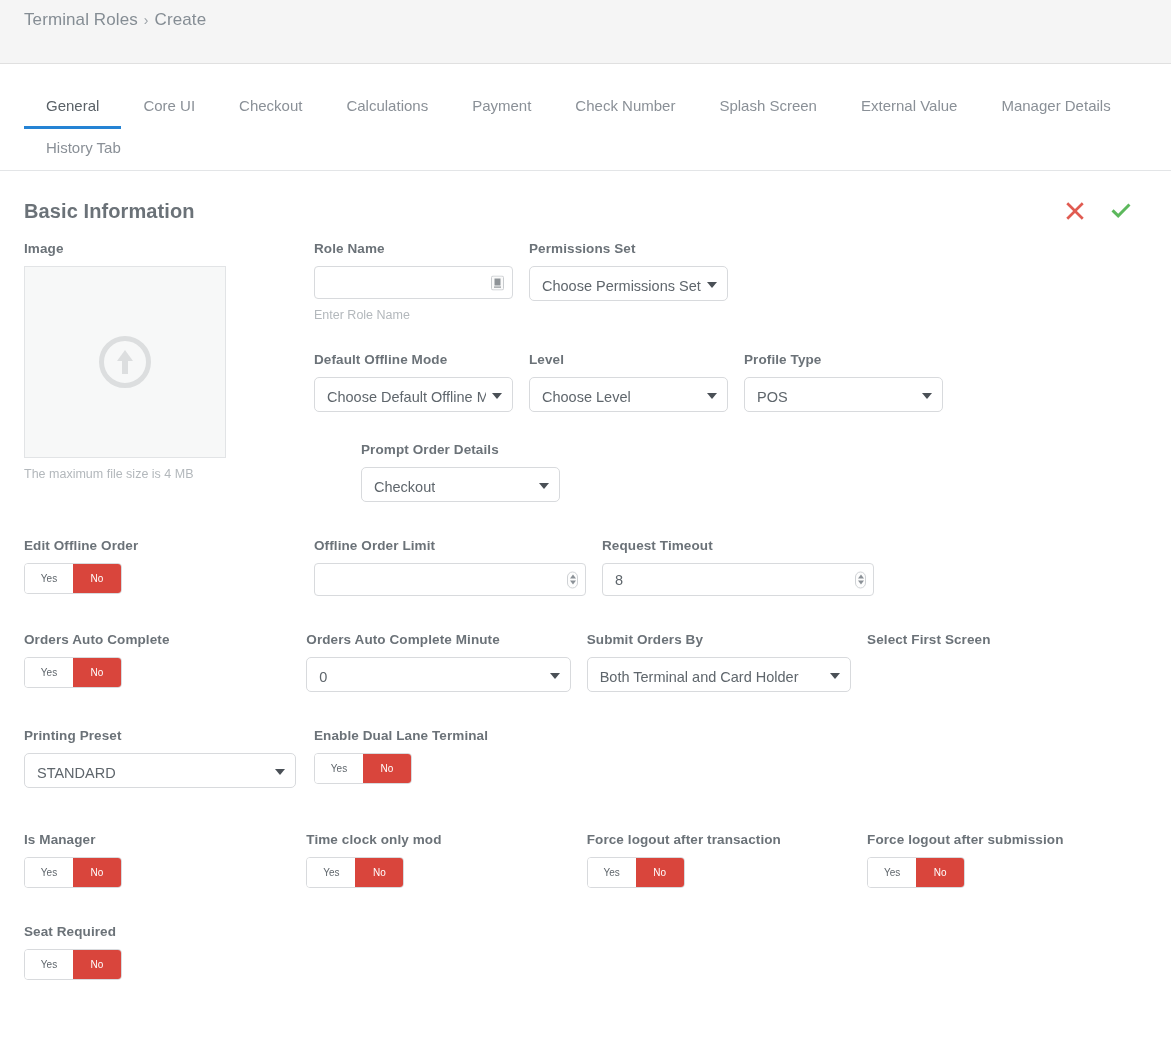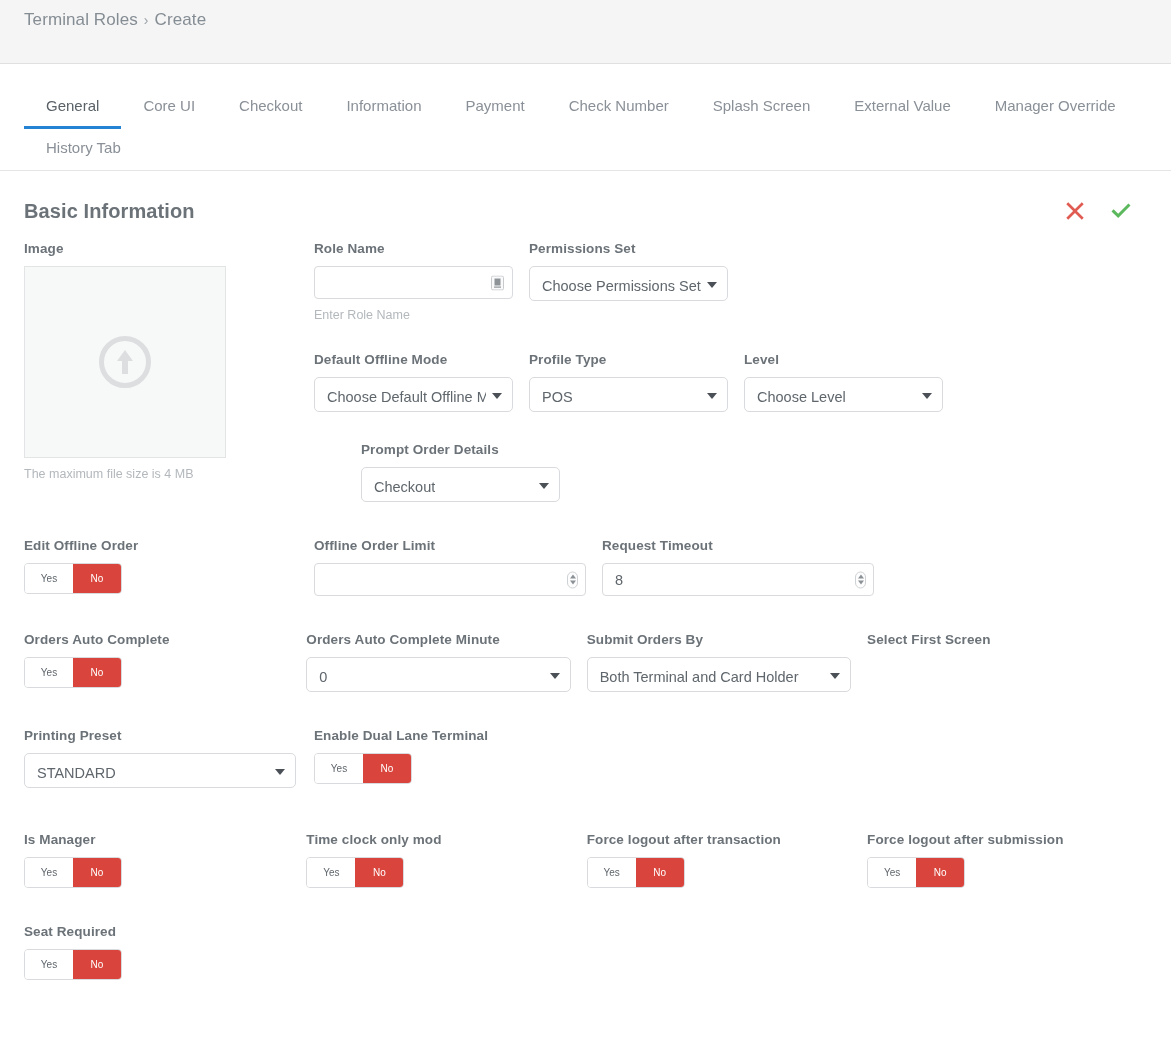--- a/index.html
+++ b/index.html
@@ -255,26 +255,26 @@
       <span class="sep">›</span>
       <span class="crumb">Create</span>
     </div>
   </div>
 
   <div class="tabs-wrap">
     <div class="tabs">
       <div class="tab active">General</div>
       <div class="tab">Core UI</div>
       <div class="tab">Checkout</div>
-      <div class="tab">Information</div>
+      <div class="tab">Calculations</div>
       <div class="tab">Payment</div>
       <div class="tab">Check Number</div>
       <div class="tab">Splash Screen</div>
       <div class="tab">External Value</div>
-      <div class="tab">Manager Override</div>
+      <div class="tab">Manager Details</div>
       <div class="tab">History Tab</div>
     </div>
   </div>
 
   <div class="section-head">
     <div class="section-title">Basic Information</div>
     <div class="section-actions">
       <span class="act-icon">
         <svg width="24" height="24" viewBox="0 0 24 24">
           <path d="M5.2 3.3 L12 10.1 L18.8 3.3 L20.7 5.2 L13.9 12 L20.7 18.8 L18.8 20.7 L12 13.9 L5.2 20.7 L3.3 18.8 L10.1 12 L3.3 5.2 Z" fill="#e05b51"></path>
@@ -332,31 +332,31 @@
         <div class="row" style="margin-top:30px;">
           <div class="col" style="width:215px;">
             <div class="label">Default Offline Mode</div>
             <div class="select">
               <span class="sel-text">Choose Default Offline Mode</span>
               <span class="caret"></span>
             </div>
           </div>
 
           <div class="col" style="width:215px;">
+            <div class="label">Level</div>
+            <div class="select">
+              <span class="sel-text">Choose Level</span>
+              <span class="caret"></span>
+            </div>
+          </div>
+
+          <div class="col" style="width:215px;">
             <div class="label">Profile Type</div>
             <div class="select">
               <span class="sel-text">POS</span>
-              <span class="caret"></span>
-            </div>
-          </div>
-
-          <div class="col" style="width:215px;">
-            <div class="label">Level</div>
-            <div class="select">
-              <span class="sel-text">Choose Level</span>
               <span class="caret"></span>
             </div>
           </div>
         </div>
 
         <div class="row" style="margin-top:30px;margin-left:47px;">
           <div class="col" style="width:215px;">
             <div class="label">Prompt Order Details</div>
             <div class="select">
               <span class="sel-text">Checkout</span>

